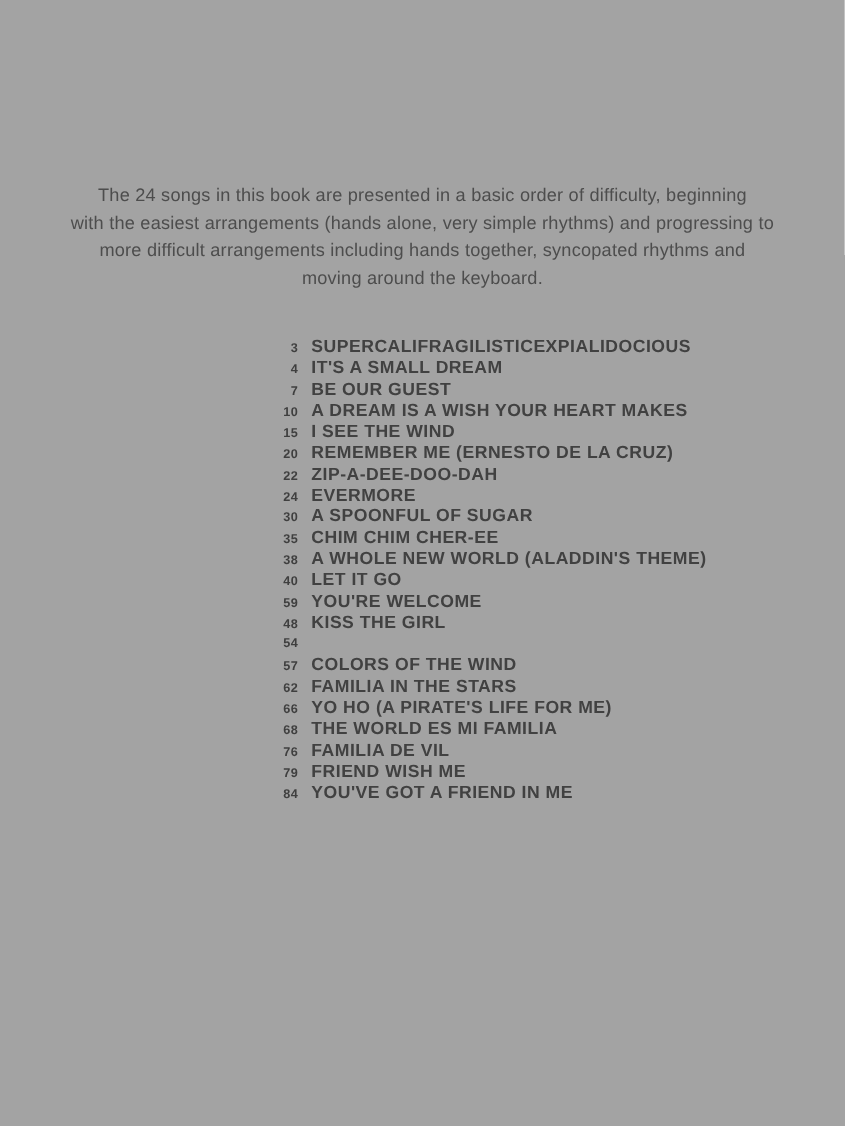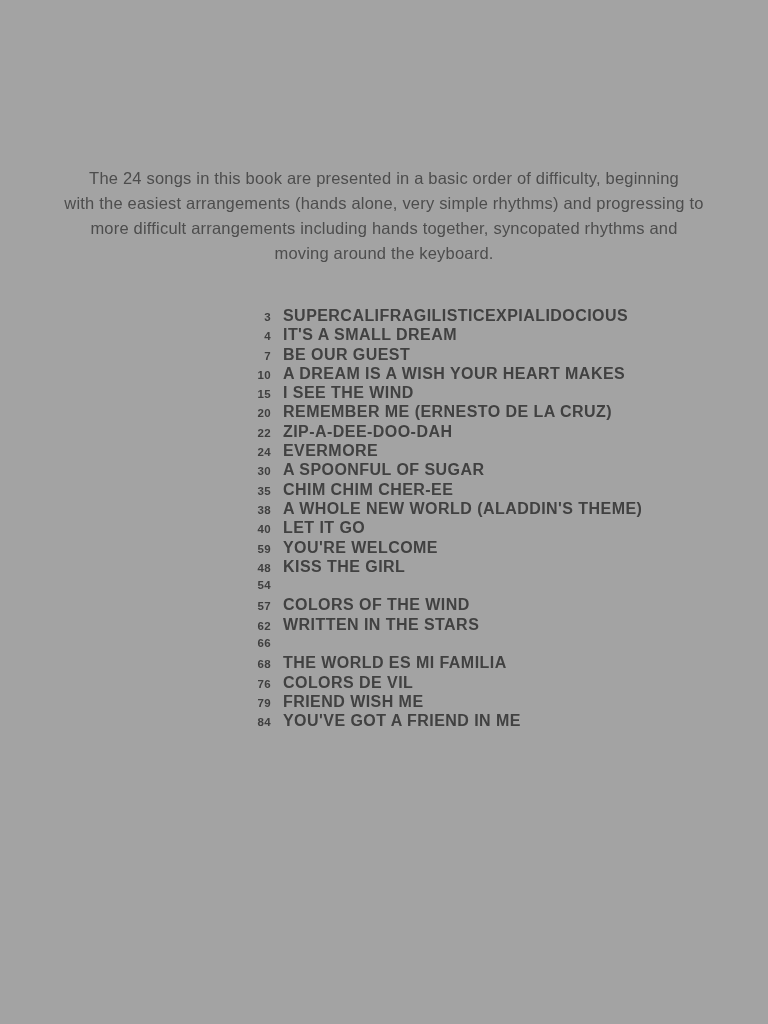--- a/index.html
+++ b/index.html
@@ -130,32 +130,33 @@
     </div>
     <div class="toc-row">
       <span class="num">54</span>
     </div>
     <div class="toc-row">
       <span class="num">57</span>
       <span class="title">COLORS OF THE WIND</span>
     </div>
     <div class="toc-row">
       <span class="num">62</span>
-      <span class="title">WRITTEN IN THE STARS</span>
+      <span class="title">FAMILIA IN THE STARS</span>
     </div>
     <div class="toc-row">
       <span class="num">66</span>
+      <span class="title">YO HO (A PIRATE'S LIFE FOR ME)</span>
     </div>
     <div class="toc-row">
       <span class="num">68</span>
       <span class="title">THE WORLD ES MI FAMILIA</span>
     </div>
     <div class="toc-row">
       <span class="num">76</span>
-      <span class="title">COLORS DE VIL</span>
+      <span class="title">FAMILIA DE VIL</span>
     </div>
     <div class="toc-row">
       <span class="num">79</span>
       <span class="title">FRIEND WISH ME</span>
     </div>
     <div class="toc-row">
       <span class="num">84</span>
       <span class="title">YOU'VE GOT A FRIEND IN ME</span>
     </div>
   </div>

